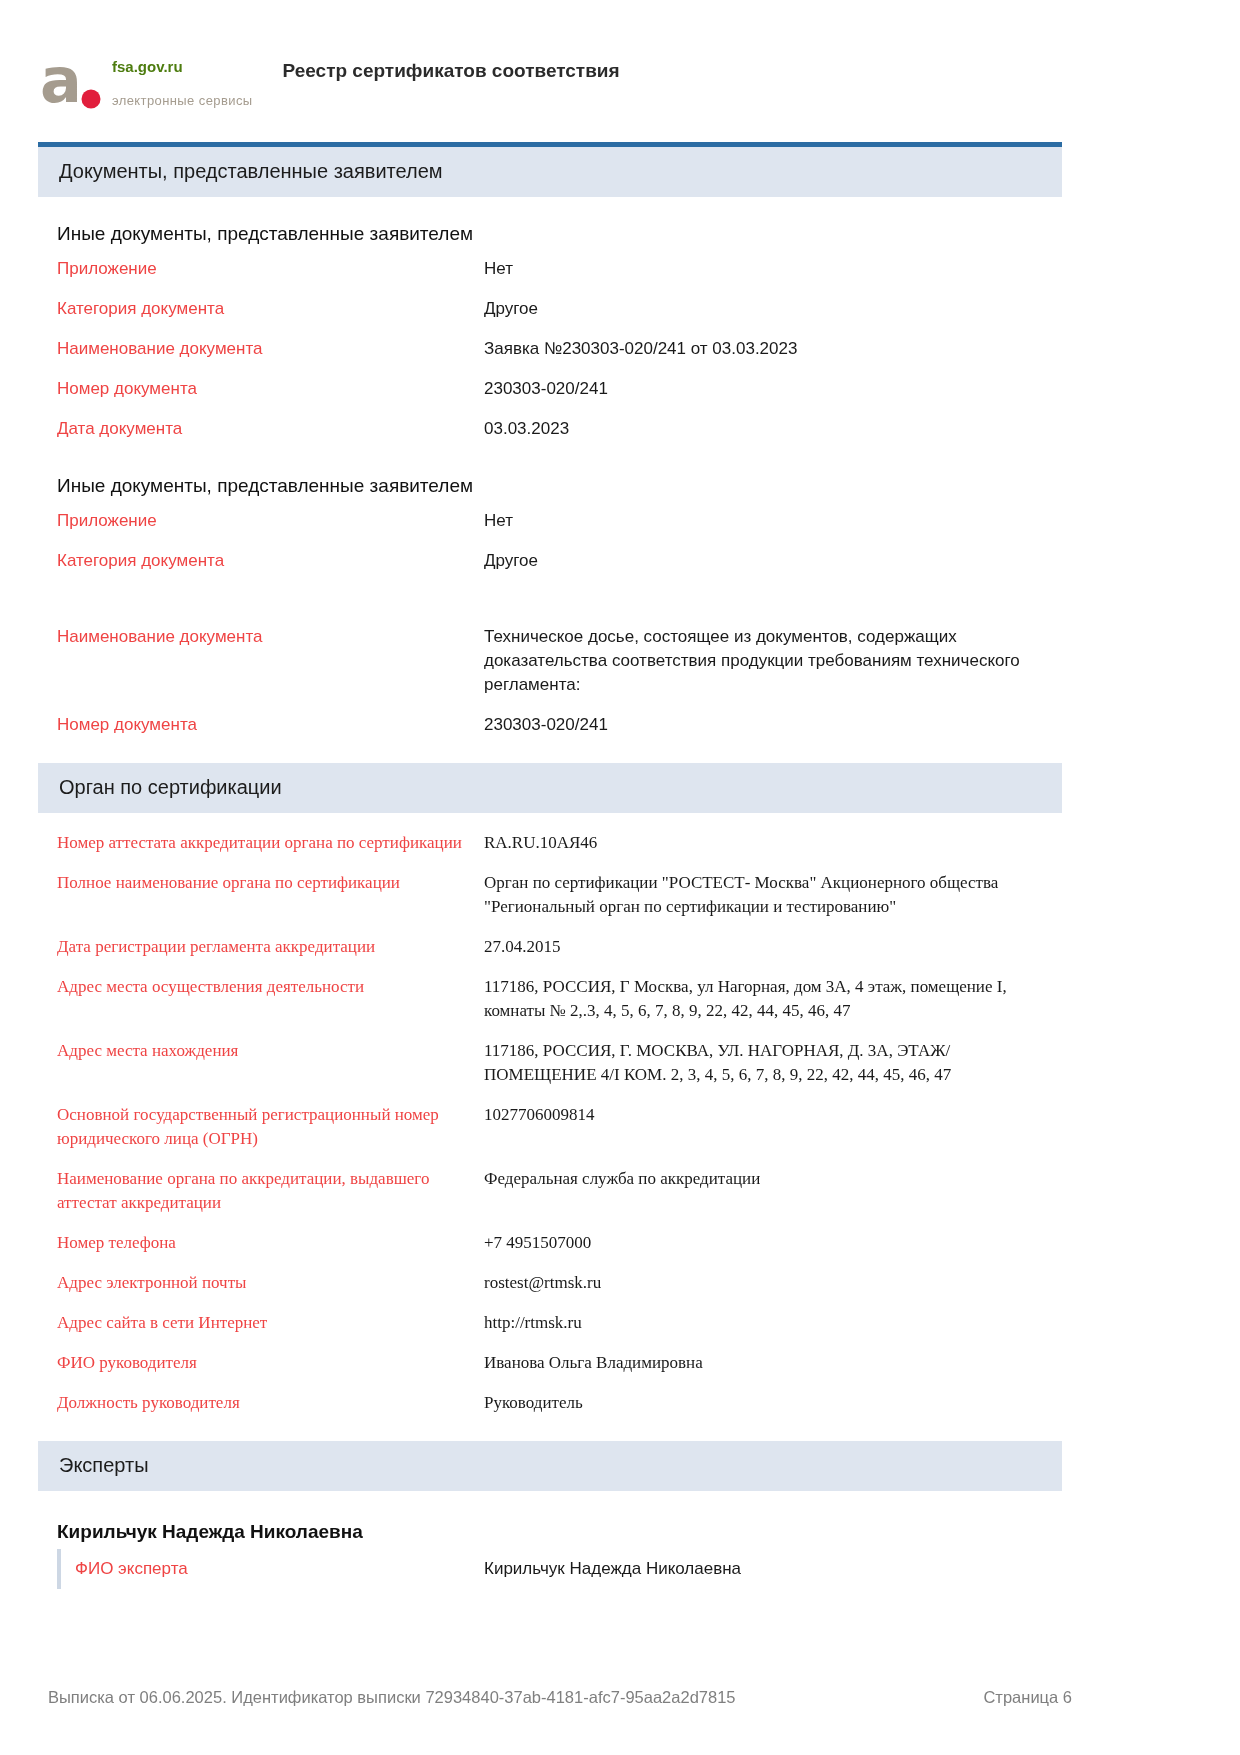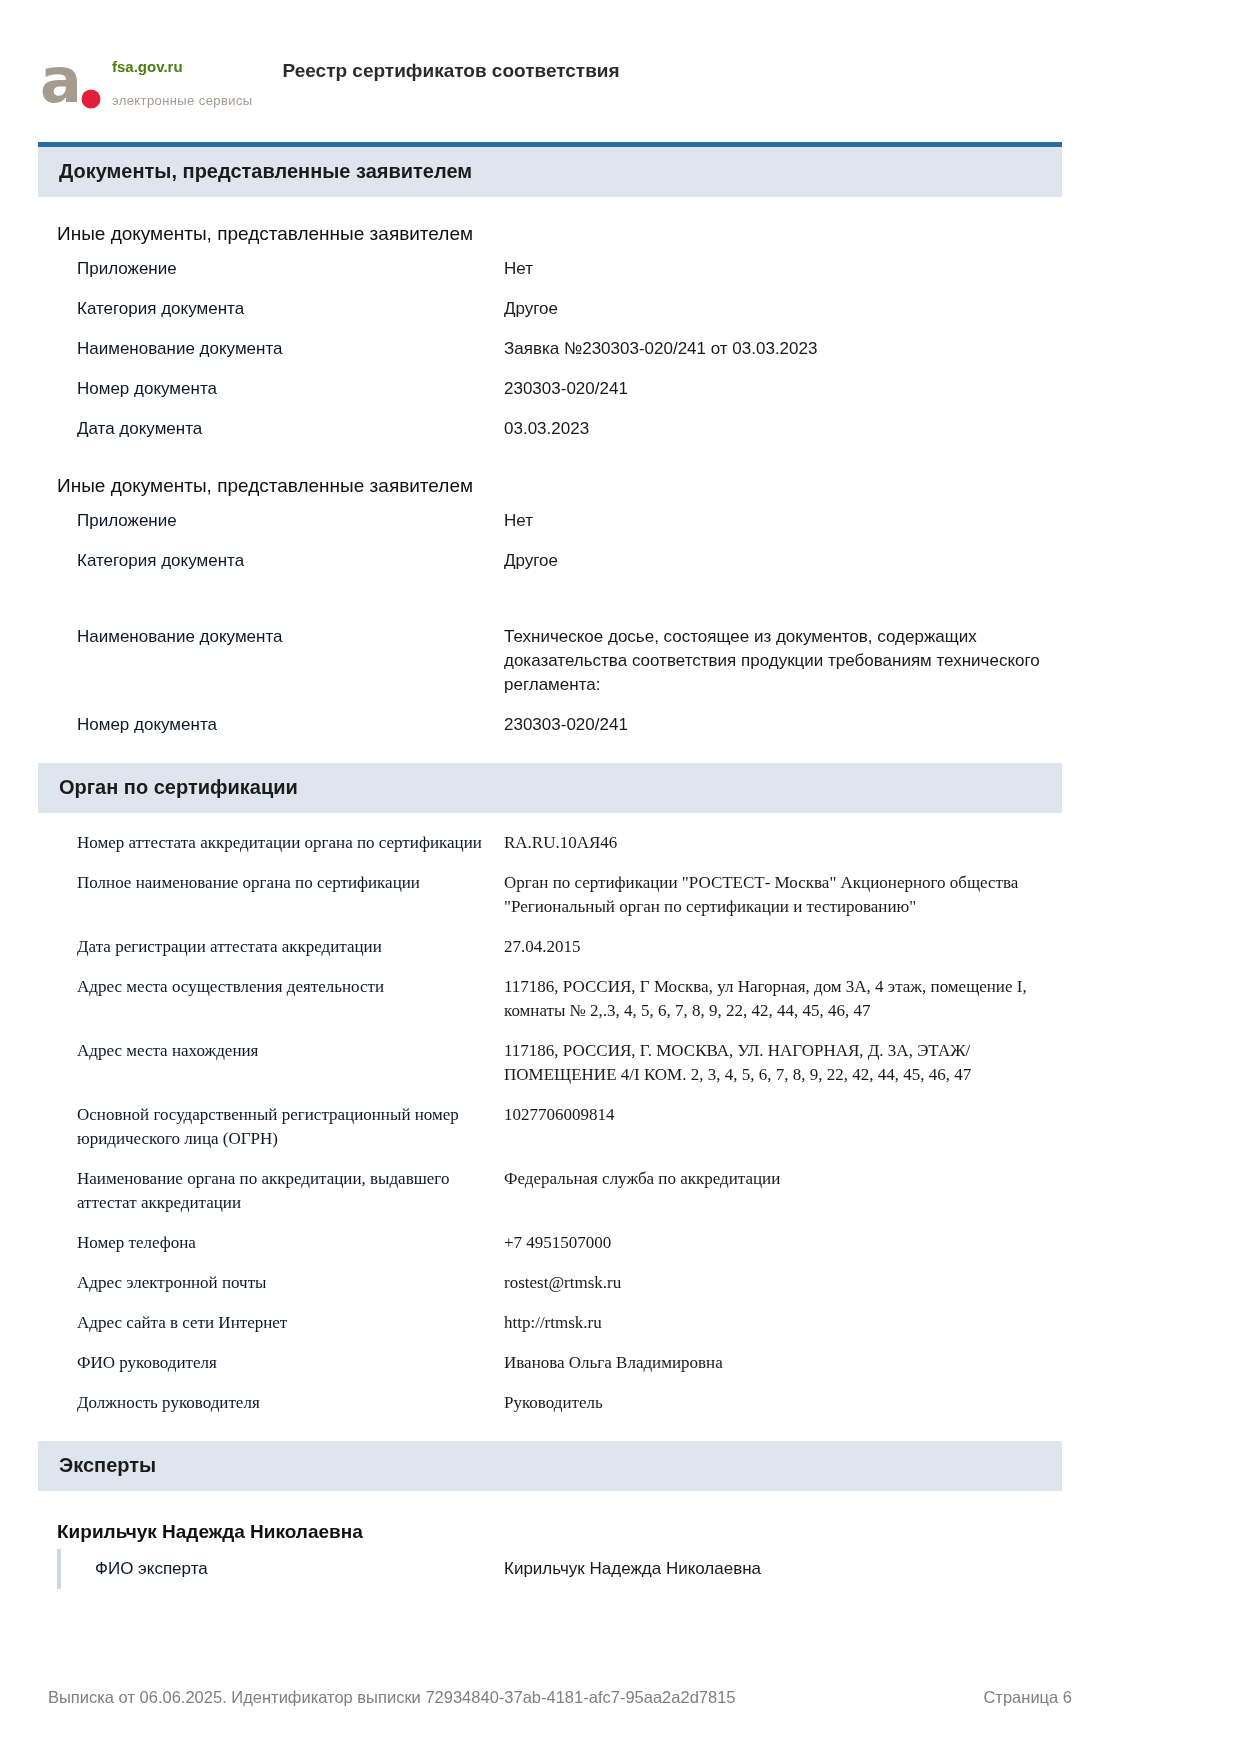--- a/index.html
+++ b/index.html
@@ -18,33 +18,33 @@
   .logo { display: flex; align-items: flex-end; }
   .logo-text { margin-left: 8px; margin-bottom: 6px; display: flex; flex-direction: column; }
   .brand { color: #4d7c0f; font-weight: bold; font-size: 15px; line-height: 16px; }
   .tagline { color: #a59c8f; font-size: 13px; letter-spacing: 0.4px; margin-top: 18px; }
   .doc-title { margin-left: 30px; margin-top: 12px; font-size: 19px; font-weight: bold; color: #2b2b2b; }
 
   
   .bar {
     background: #dee5ef;
     padding: 13px 4px 14px 21px;
-    font-size: 20px; font-weight: bold; color: #1c1c1c;
+    font-size: 20px; font-weight: normal; color: #1c1c1c;
   }
   .bar.first { border-top: 5px solid #2b6ca3; margin-top: 24px; }
   .bar.mid { margin-top: 18px; }
 
   
   .group-title { margin: 26px 0 2px 19px; font-size: 19px; font-weight: normal; color: #111; }
   .expert-title { margin: 30px 0 2px 19px; font-size: 19px; font-weight: bold; color: #111; }
 
   
   .rows { padding-left: 19px; margin-top: 4px; }
   .row { display: flex; padding: 8px 0; font-size: 17px; line-height: 24px; }
-  .row .lbl { width: 427px; flex: 0 0 427px; color: #0f172a; padding-right: 20px; box-sizing: border-box; margin-left: 20px; }
+  .row .lbl { width: 427px; flex: 0 0 427px; color: #ef4444; padding-right: 20px; box-sizing: border-box; }
   .row .val { width: 558px; color: #1a1a1a; }
   .row.gap-lg { margin-top: 36px; }
 
   
   .expert-block {
     margin-left: 19px; margin-top: 6px;
     border-left: 4px solid #cdd7e4;
     padding-left: 14px;
   }
   .expert-block .row .lbl { width: 409px; flex: 0 0 409px; }
@@ -125,21 +125,21 @@
   <div class="rows" style="margin-top:10px;font-family:Liberation Serif, serif;">
     <div class="row">
       <div class="lbl">Номер аттестата аккредитации органа по сертификации</div>
       <div class="val">RA.RU.10АЯ46</div>
     </div>
     <div class="row">
       <div class="lbl">Полное наименование органа по сертификации</div>
       <div class="val">Орган по сертификации "РОСТЕСТ- Москва" Акционерного общества "Региональный орган по сертификации и тестированию"</div>
     </div>
     <div class="row">
-      <div class="lbl">Дата регистрации аттестата аккредитации</div>
+      <div class="lbl">Дата регистрации регламента аккредитации</div>
       <div class="val">27.04.2015</div>
     </div>
     <div class="row">
       <div class="lbl">Адрес места осуществления деятельности</div>
       <div class="val">117186, РОССИЯ, Г Москва, ул Нагорная, дом 3А, 4 этаж, помещение I, комнаты № 2,.3, 4, 5, 6, 7, 8, 9, 22, 42, 44, 45, 46, 47</div>
     </div>
     <div class="row">
       <div class="lbl">Адрес места нахождения</div>
       <div class="val">117186, РОССИЯ, Г. МОСКВА, УЛ. НАГОРНАЯ, Д. 3А, ЭТАЖ/ПОМЕЩЕНИЕ 4/I КОМ. 2, 3, 4, 5, 6, 7, 8, 9, 22, 42, 44, 45, 46, 47</div>
     </div>

